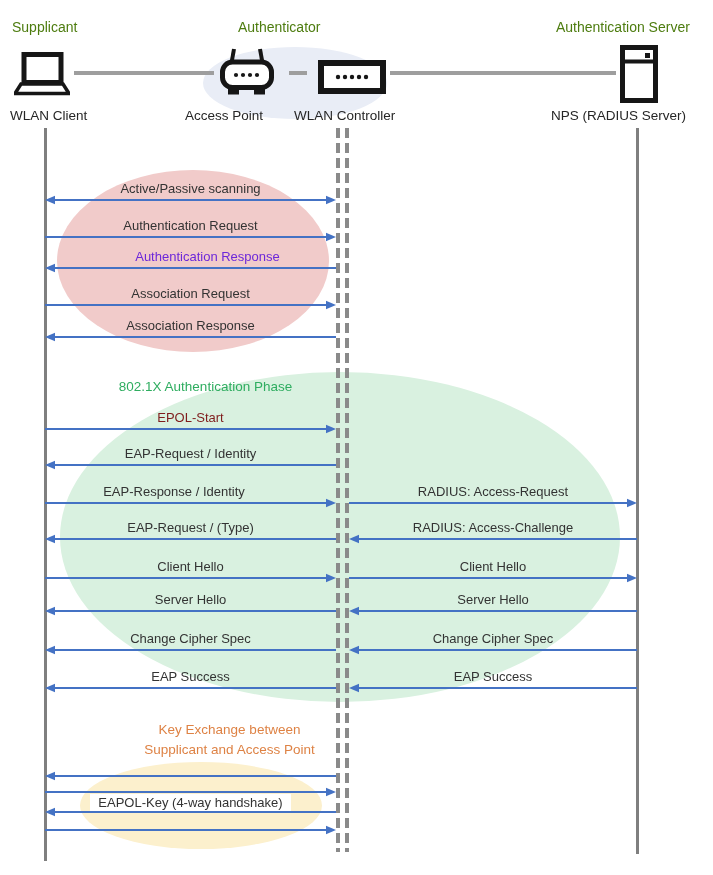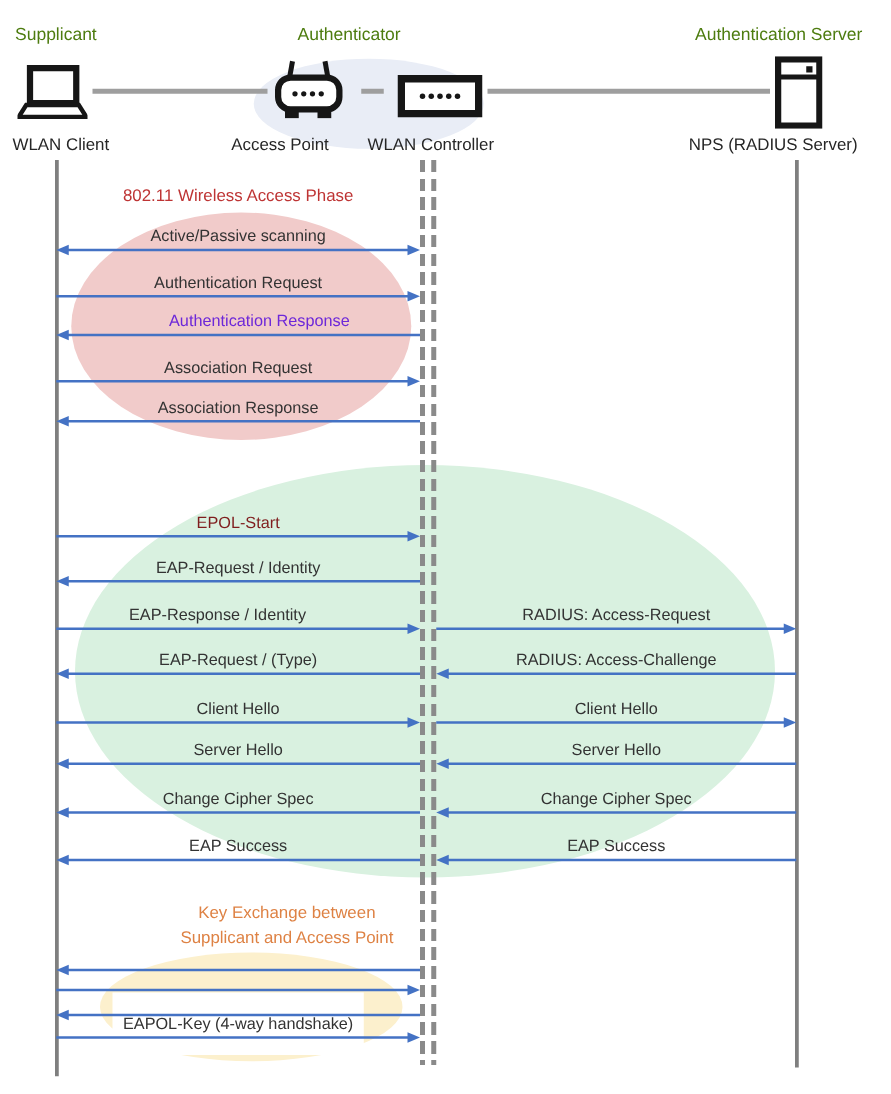--- a/index.html
+++ b/index.html
@@ -17,21 +17,21 @@
   .hline { position:absolute; height:4px; background:#9E9E9E; }
   .role-label { position:absolute; font-size:14px; color:#4d7c0f; }
   .device-label { position:absolute; font-size:13.5px; color:#262626; }
   .centered { text-align:left; }
   .phase-title { position:absolute; font-size:13.5px; text-align:center; line-height:19.5px; }
   .msg-label {
     position:absolute; text-align:center; font-size:13px; color:#333333;
     height:18px; line-height:18px; white-space:nowrap;
   }
   .msg-label span { display:inline-block;text-align:center; }
-  .msg-label span.white-bg { background:#ffffff; padding:16px 8px; }
+  .msg-label span.white-bg { background:#ffffff; padding:0 8px; }
   .icon { position:absolute; }
   svg.arrow { position:absolute; overflow:visible; }
 </style>
 </head>
 <body>
 
 <div class="canvas">
 
   <div class="ellipse" id="ell-auth" style="left: 203px; top: 47px; width: 184px; height: 72px; background: rgb(233, 237, 246);"></div>
   <div class="ellipse" id="ell-wireless" style="left: 57px; top: 170px; width: 272px; height: 182px; background: rgb(241, 203, 202);"></div>
@@ -81,21 +81,21 @@
   <div class="device-label" style="left:10px; top:108px;">WLAN Client</div>
   <div class="device-label centered" style="left:185px; top:108px; width:116px;">Access Point</div>
   <div class="device-label centered" style="left:294px; top:108px; width:136px;">WLAN Controller</div>
   <div class="device-label centered" style="left:551px; top:108px; width:162px;">NPS (RADIUS Server)</div>
 
   <div class="lifeline" style="left:44px; top:128px; height:733px;"></div>
   <div class="lifeline-dashed" style="left:336px; top:128px; height:724px;"></div>
   <div class="lifeline-dashed" style="left:345px; top:128px; height:724px;"></div>
   <div class="lifeline" style="left:636px; top:128px; height:726px;"></div>
 
-  <div class="phase-title" id="title-wireless" style="left: 45px; top: 147px; width: 291px; color: rgb(190, 52, 52);">802.11 Wireless Access Phase</div>
+  <div class="phase-title" id="title-dot1x" style="left: 60px; top: 377px; width: 291px; color: rgb(47, 173, 96);">802.1X Authentication Phase</div>
   <div class="phase-title" id="title-key" style="left: 44px; top: 720px; width: 293px; color: rgb(222, 130, 68); padding-left: 39px;">
     <div>Key Exchange between</div>
     <div>Supplicant and Access Point</div>
   </div>
 
   <div id="messages">
       <div class="msg-label" style="left: 45px; width: 291px; top: 180px; color: rgb(51, 51, 51);"><span>Active/Passive scanning</span></div>
       <svg class="arrow" width="291" height="14" style="left: 45px; top: 193px;">
         <line x1="8" x2="283" y1="7" y2="7" stroke="#4472C4" stroke-width="2"></line>
         <polygon points="291,7 281,2.8 281,11.2" fill="#4472C4"></polygon>

